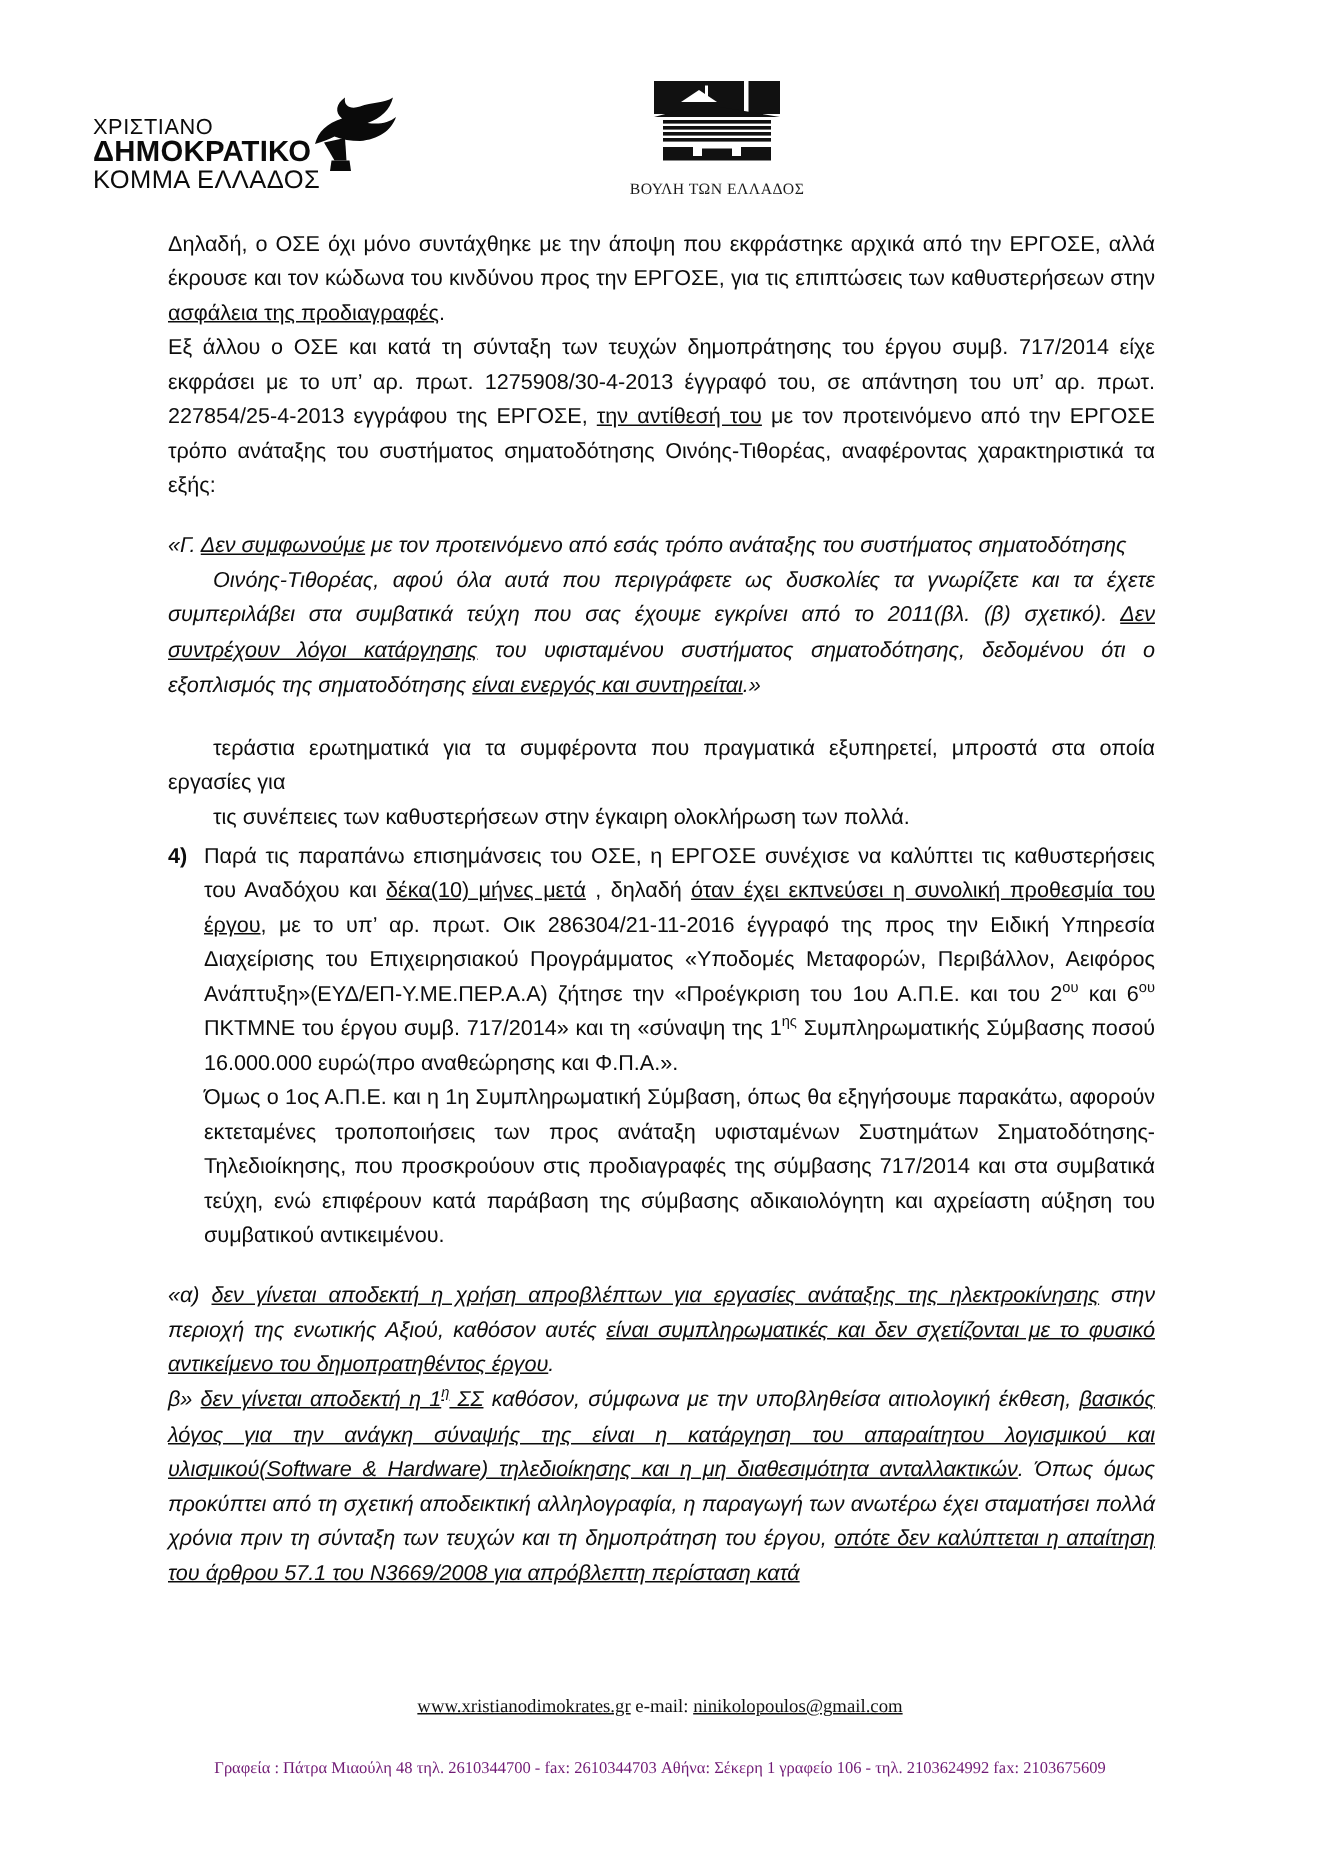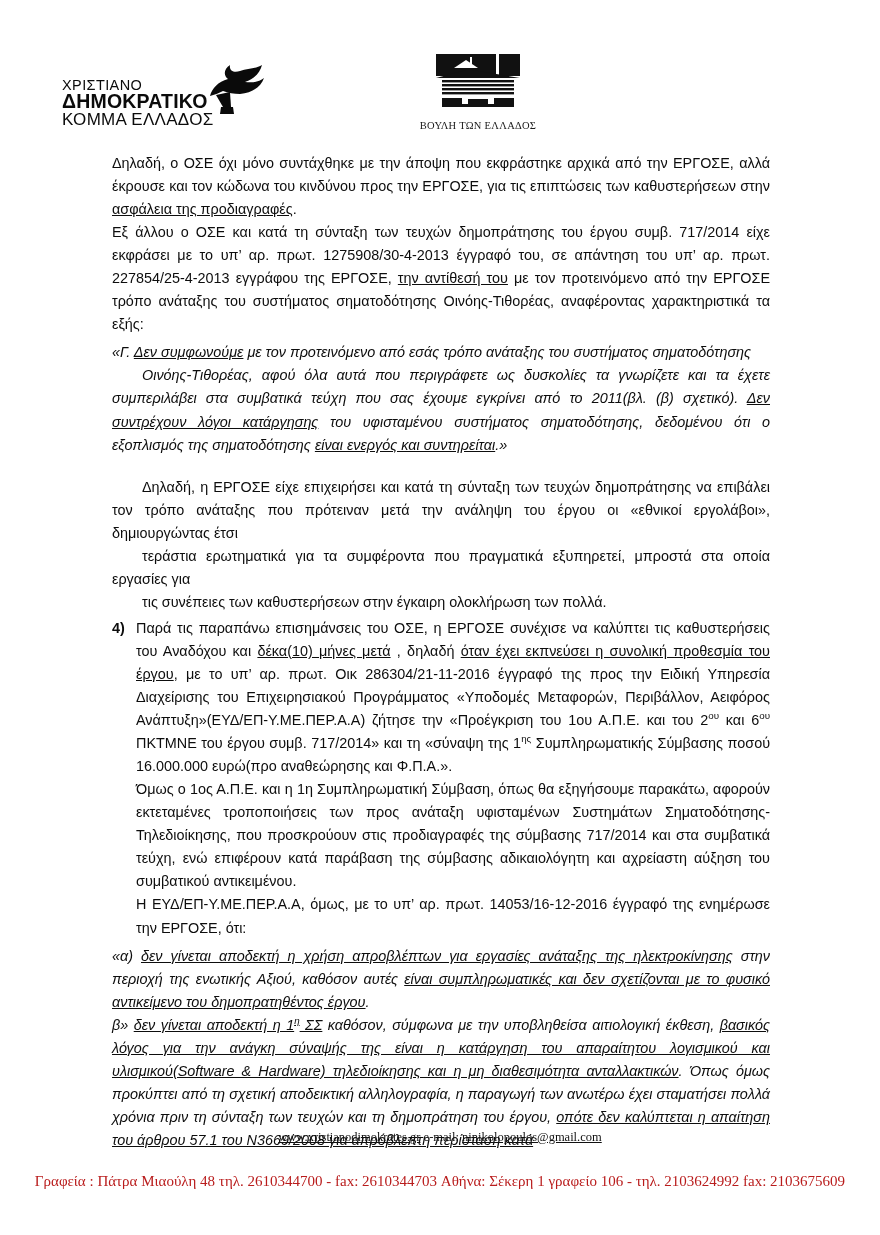--- a/index.html
+++ b/index.html
@@ -95,21 +95,21 @@
   }
   p {
     margin: 0;
     text-align: justify;
     text-justify: inter-word;
   }
   .just { text-align: justify; }
   u, .u { text-decoration: underline; }
   .quote-block {
     font-style: italic;
-    margin-top: 5px;
+    margin-top: 17px;
     line-height: 1.60;
   }
   .indent { text-indent: 30px; }
   .gap-md { margin-top: 19px; }
 
   .numbered {
     display: flex;
     margin-top: 3px;
   }
   .num-label {
@@ -137,22 +137,22 @@
     text-align: center;
   }
   .footer-web {
     font-family: "Liberation Serif", serif;
     font-size: 12.5px;
     color: #111;
   }
   .footer-web .u { text-decoration: underline; }
   .footer-address {
     font-family: "Liberation Serif", serif;
-    font-size: 15px;
-    color: #b91c1c;
+    font-size: 11px;
+    color: #701a75;
     margin-top: 28px;
     white-space: nowrap;
   }
 </style>
 </head>
 <body>
 
 <div class="page">
 
   <div class="header">
@@ -198,31 +198,29 @@
     <p class="just"><span>Δηλαδή, ο ΟΣΕ όχι μόνο συντάχθηκε με την άποψη που εκφράστηκε αρχικά από την ΕΡΓΟΣΕ, αλλά έκρουσε και τον κώδωνα του κινδύνου προς την ΕΡΓΟΣΕ, για τις επιπτώσεις των καθυστερήσεων στην </span><span class="u">ασφάλεια της προδιαγραφές</span><span>.</span></p>
 
     <p class="just"><span>Εξ άλλου ο ΟΣΕ και κατά τη σύνταξη των τευχών δημοπράτησης του έργου συμβ. 717/2014 είχε εκφράσει με το υπ’ αρ. πρωτ. 1275908/30-4-2013 έγγραφό του, σε απάντηση του υπ’ αρ. πρωτ. 227854/25-4-2013 εγγράφου της ΕΡΓΟΣΕ,  </span><span class="u">την αντίθεσή του</span><span> με τον προτεινόμενο από την ΕΡΓΟΣΕ τρόπο ανάταξης του συστήματος σηματοδότησης Οινόης-Τιθορέας, αναφέροντας χαρακτηριστικά τα εξής:</span></p>
 
     <div class="quote-block">
       <p class="just"><span>«Γ. </span><span class="u">Δεν συμφωνούμε</span><span> με τον προτεινόμενο από εσάς τρόπο ανάταξης του συστήματος σηματοδότησης</span></p>
       <p class="just indent"><span>Οινόης-Τιθορέας, αφού όλα αυτά που περιγράφετε ως δυσκολίες τα γνωρίζετε και τα έχετε συμπεριλάβει στα συμβατικά τεύχη που σας έχουμε εγκρίνει από το 2011(βλ. (β) σχετικό). </span><span class="u">Δεν συντρέχουν λόγοι κατάργησης</span><span> του υφισταμένου συστήματος σηματοδότησης, δεδομένου ότι ο εξοπλισμός της σηματοδότησης </span><span class="u">είναι ενεργός και συντηρείται</span><span>.»</span></p>
     </div>
 
     <div class="gap-md">
-      <p class="just indent">Δηλαδή, η ΕΡΓΟΣΕ είχε επιχειρήσει και κατά τη σύνταξη των τευχών δημοπράτησης να επιβάλει τον τρόπο ανάταξης που πρότειναν μετά την ανάληψη του έργου οι «εθνικοί εργολάβοι», δημιουργώντας έτσι</p>
       <p class="just indent">τεράστια ερωτηματικά για τα συμφέροντα που πραγματικά εξυπηρετεί, μπροστά στα οποία εργασίες για</p>
       <p class="just indent">τις συνέπειες των καθυστερήσεων στην έγκαιρη ολοκλήρωση των πολλά.</p>
     </div>
 
     <div class="numbered">
       <div class="num-label">4)</div>
       <div class="num-body">
         <p class="just"><span>Παρά τις παραπάνω επισημάνσεις του ΟΣΕ, η ΕΡΓΟΣΕ συνέχισε να καλύπτει τις καθυστερήσεις του Αναδόχου και  </span><span class="u">δέκα(10) μήνες μετά</span><span> , δηλαδή </span><span class="u">όταν έχει εκπνεύσει η συνολική προθεσμία του έργου</span><span>,  με το υπ’ αρ. πρωτ. Οικ 286304/21-11-2016 έγγραφό της προς την Ειδική Υπηρεσία Διαχείρισης του Επιχειρησιακού Προγράμματος «Υποδομές Μεταφορών, Περιβάλλον, Αειφόρος Ανάπτυξη»(ΕΥΔ/ΕΠ-Υ.ΜΕ.ΠΕΡ.Α.Α) ζήτησε την «Προέγκριση του 1ου Α.Π.Ε. και του 2</span><sup>ου</sup><span>  και 6</span><sup>ου</sup><span> ΠΚΤΜΝΕ του έργου συμβ. 717/2014» και τη «σύναψη της 1</span><sup>ης</sup><span> Συμπληρωματικής Σύμβασης ποσού 16.000.000 ευρώ(προ αναθεώρησης και Φ.Π.Α.».</span></p>
         <p class="just">Όμως ο 1ος Α.Π.Ε. και η 1η Συμπληρωματική Σύμβαση, όπως θα εξηγήσουμε παρακάτω, αφορούν εκτεταμένες τροποποιήσεις των προς ανάταξη υφισταμένων Συστημάτων Σηματοδότησης-Τηλεδιοίκησης, που προσκρούουν στις προδιαγραφές της σύμβασης 717/2014 και στα συμβατικά τεύχη, ενώ επιφέρουν κατά παράβαση της σύμβασης αδικαιολόγητη και αχρείαστη αύξηση του συμβατικού αντικειμένου.</p>
-        <p class="just">Η ΕΥΔ/ΕΠ-Υ.ΜΕ.ΠΕΡ.Α.Α, όμως, με το υπ’ αρ. πρωτ. 14053/16-12-2016 έγγραφό της ενημέρωσε την ΕΡΓΟΣΕ, ότι:</p>
       </div>
     </div>
 
     <div class="quote-block">
       <p class="just"><span>«α) </span><span class="u">δεν γίνεται αποδεκτή η χρήση απροβλέπτων για εργασίες ανάταξης της ηλεκτροκίνησης</span><span> στην περιοχή της ενωτικής Αξιού, καθόσον αυτές </span><span class="u">είναι συμπληρωματικές και δεν σχετίζονται με το φυσικό αντικείμενο του δημοπρατηθέντος έργου</span><span>.</span></p>
       <p class="just"><span>β» </span><span class="u">δεν γίνεται αποδεκτή η 1</span><sup class="u">η</sup><span class="u"> ΣΣ</span><span> καθόσον, σύμφωνα με την υποβληθείσα αιτιολογική έκθεση, </span><span class="u">βασικός λόγος για την ανάγκη σύναψής της είναι η κατάργηση του απαραίτητου λογισμικού και υλισμικού(Software &amp; Hardware) τηλεδιοίκησης και η μη διαθεσιμότητα ανταλλακτικών</span><span>. Όπως όμως προκύπτει από τη σχετική αποδεικτική αλληλογραφία, η παραγωγή των ανωτέρω έχει σταματήσει πολλά χρόνια πριν τη σύνταξη των τευχών και τη δημοπράτηση του έργου, </span><span class="u">οπότε δεν καλύπτεται η απαίτηση του άρθρου 57.1 του Ν3669/2008 για απρόβλεπτη περίσταση κατά</span></p>
     </div>
 
   </div>
 

